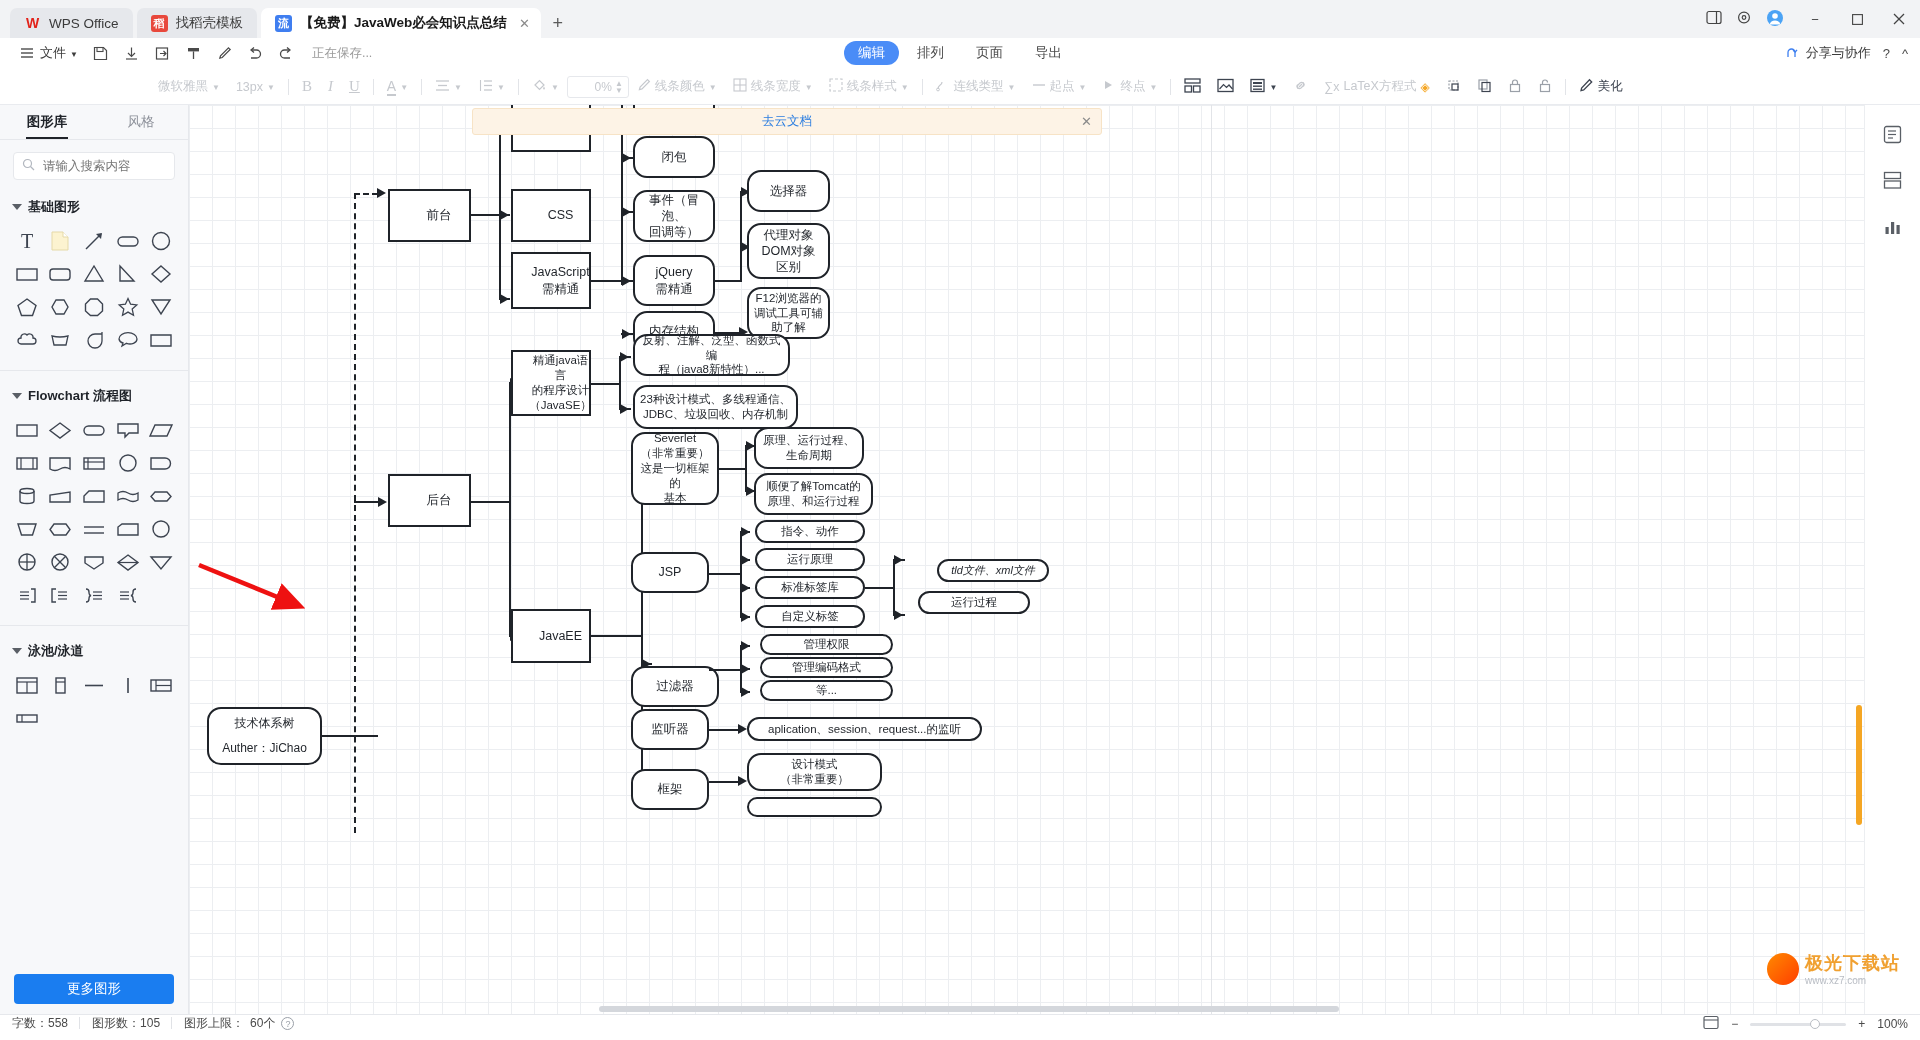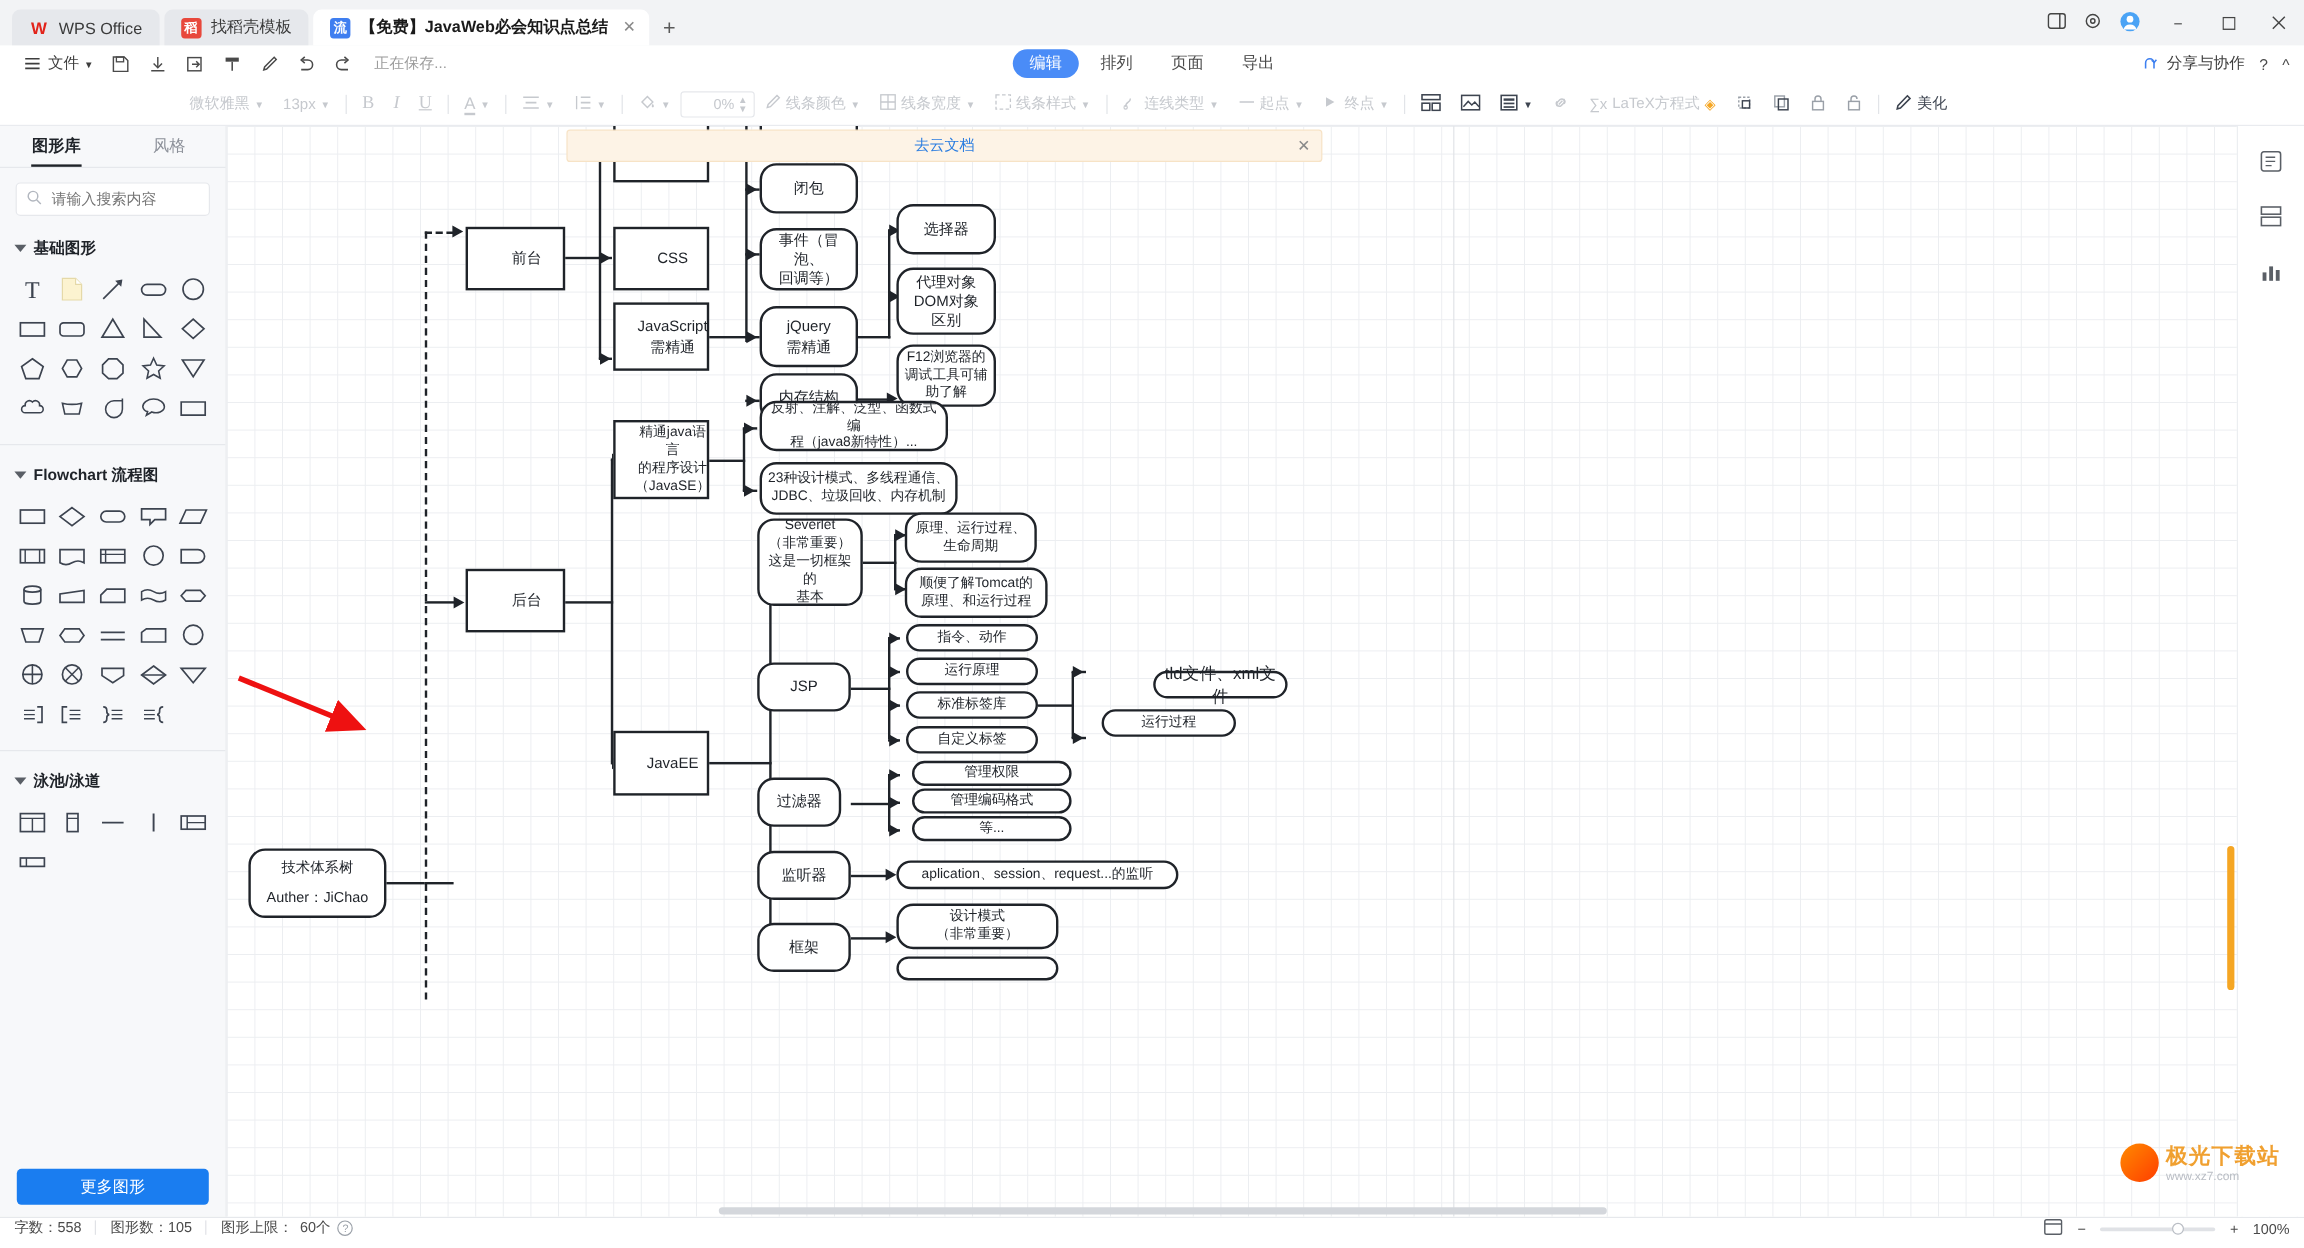--- a/index.html
+++ b/index.html
@@ -997,24 +997,24 @@
         <div class="node round" style="left:566px; top:443px; width:110px; height:23px; font-size:11.5px;">运行原理</div>
         <div class="node round" style="left:566px; top:471px; width:110px; height:23px; font-size:11.5px;">标准标签库</div>
         <div class="node round" style="left:566px; top:500px; width:110px; height:23px; font-size:11.5px;">自定义标签</div>
 
         <div class="ln lnh" style="left:676px; top:482px; width:30px;"></div>
         <div class="ln lnv" style="left:704px; top:455px; height:55px;"></div>
         <div class="ln lnh" style="left:704px; top:454px; width:12px;"></div>
         <div class="arrow-head" style="left:705px; top:450px;"></div>
         <div class="ln lnh" style="left:704px; top:509px; width:12px;"></div>
         <div class="arrow-head" style="left:705px; top:505px;"></div>
-        <div class="node round" style="left:772px; top:454px; width:112px; height:23px; font-size:14px;">tld文件、xml文件</div>
+        <div class="node round" style="left:748px; top:454px; width:112px; height:23px; font-size:11px;font-style:italic;">tld文件、xml文件</div>
         <div class="node round" style="left:729px; top:486px; width:112px; height:23px; font-size:11.5px;">运行过程</div>
 
-        <div class="node round" style="left:442px; top:543px; width:70px; height:41px;">过滤器</div>
+        <div class="node round" style="left:442px; top:561px; width:88px; height:41px;">过滤器</div>
         <div class="ln lnh" style="left:520px; top:564px; width:33px;"></div>
         <div class="ln lnv" style="left:551px; top:540px; height:47px;"></div>
         <div class="ln lnh" style="left:551px; top:540px; width:10px;"></div>
         <div class="arrow-head" style="left:552px; top:536px;"></div>
         <div class="ln lnh" style="left:551px; top:563px; width:10px;"></div>
         <div class="arrow-head" style="left:552px; top:559px;"></div>
         <div class="ln lnh" style="left:551px; top:586px; width:10px;"></div>
         <div class="arrow-head" style="left:552px; top:582px;"></div>
         <div class="node round" style="left:571px; top:529px; width:133px; height:21px; font-size:11.5px;">管理权限</div>
         <div class="node round" style="left:571px; top:552px; width:133px; height:21px; font-size:11.5px;">管理编码格式</div>

